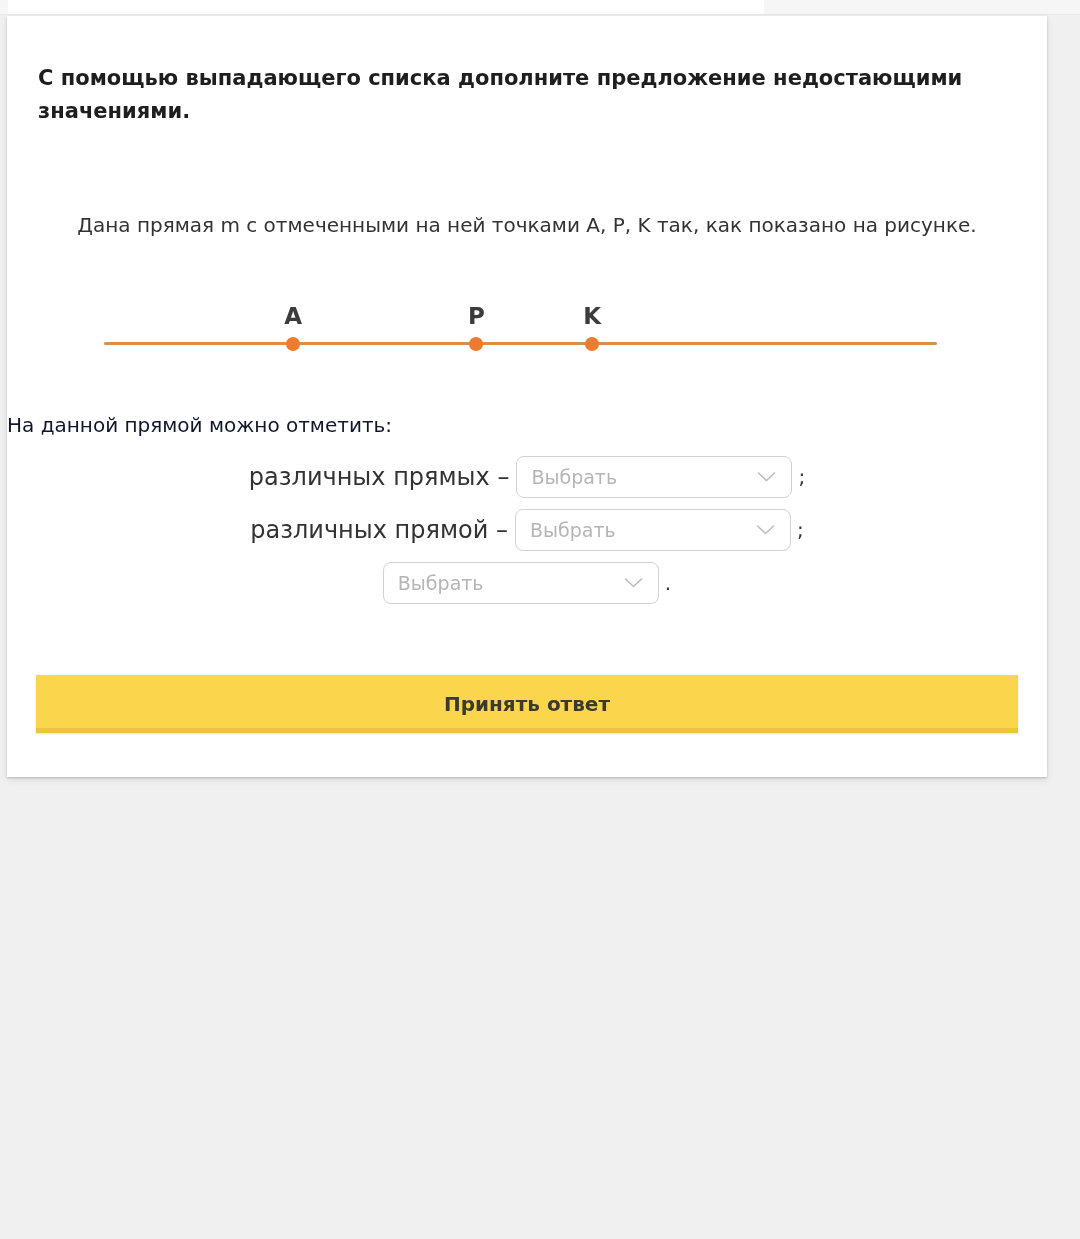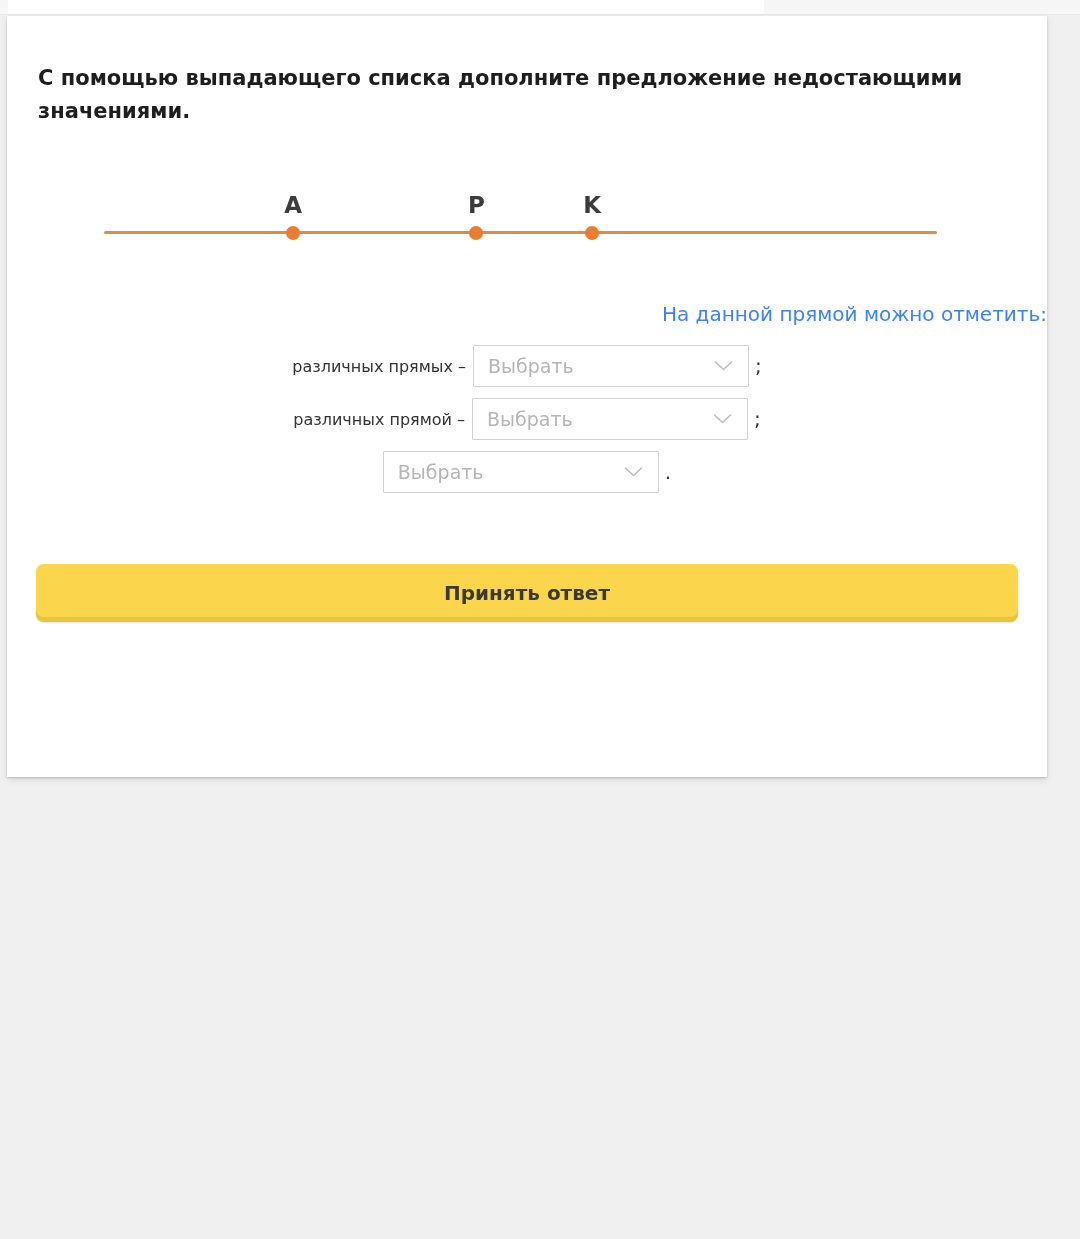--- a/index.html
+++ b/index.html
@@ -75,49 +75,49 @@
     position: absolute; top: -3px;
     transform: translateX(-50%);
     font-size: 23px;
     font-weight: bold;
     color: #3c3c3c;
     line-height: 27px;
   }
 
   .prompt {
     margin: 51px 0 0 0;
-    text-align: right;
+    text-align: left;
     font-size: 20px;
     line-height: 27px;
-    color: #3b82f6;
+    color: #0f172a;
   }
 
   .rows {
     margin-top: 17px;
     display: flex;
     flex-direction: column;
     align-items: center;
     gap: 11px;
   }
   .row {
     display: flex;
     align-items: center;
     height: 42px;
   }
   .row-label {
-    font-size: 16px;
+    font-size: 24px;
     color: #333;
     margin-right: 7px;
     white-space: nowrap;
   }
   .select {
     position: relative;
     width: 276px; height: 42px;
     border: 1px solid #d2d2d2;
-    border-radius: 1px;
+    border-radius: 8px;
     background: #ffffff;
     display: flex;
     align-items: center;
     padding: 0 40px 0 14px;
     cursor: pointer;
   }
   .select-placeholder {
     font-size: 19px;
     color: #b5b5b5;
   }
@@ -131,41 +131,42 @@
     color: #333;
     margin-left: 6px;
   }
 
   .submit {
     display: block;
     margin: 71px auto 0 auto;
     width: 982px; height: 58px;
     background: #fbd64c;
     border: none;
-    border-radius: 8px;
+    border-radius: 0;
     font-family: inherit;
     font-size: 20px;
     font-weight: bold;
     color: #3b3a30;
     cursor: pointer;
     box-shadow: inset 0 -5px 0 #e8c53e, 0 1px 2px rgba(0,0,0,0.12);
   }
 </style>
 </head>
 <body>
 
 <div class="top-strip">
   <div class="top-strip-white"></div>
 </div>
 
 <div class="card">
 
   <h1 class="heading">С помощью выпадающего списка дополните предложение недостающими
 значениями.</h1>
 
+  <p class="description">Дана прямая m с отмеченными на ней точками A, P, K так, как показано на рисунке.</p>
 
   <div class="diagram">
     <div class="diagram-line"></div>
 
     <div class="point-label" style="left:22.7%">A</div>
     <div class="point-dot" style="left:22.7%"></div>
 
     <div class="point-label" style="left:44.7%">P</div>
     <div class="point-dot" style="left:44.7%"></div>
 

